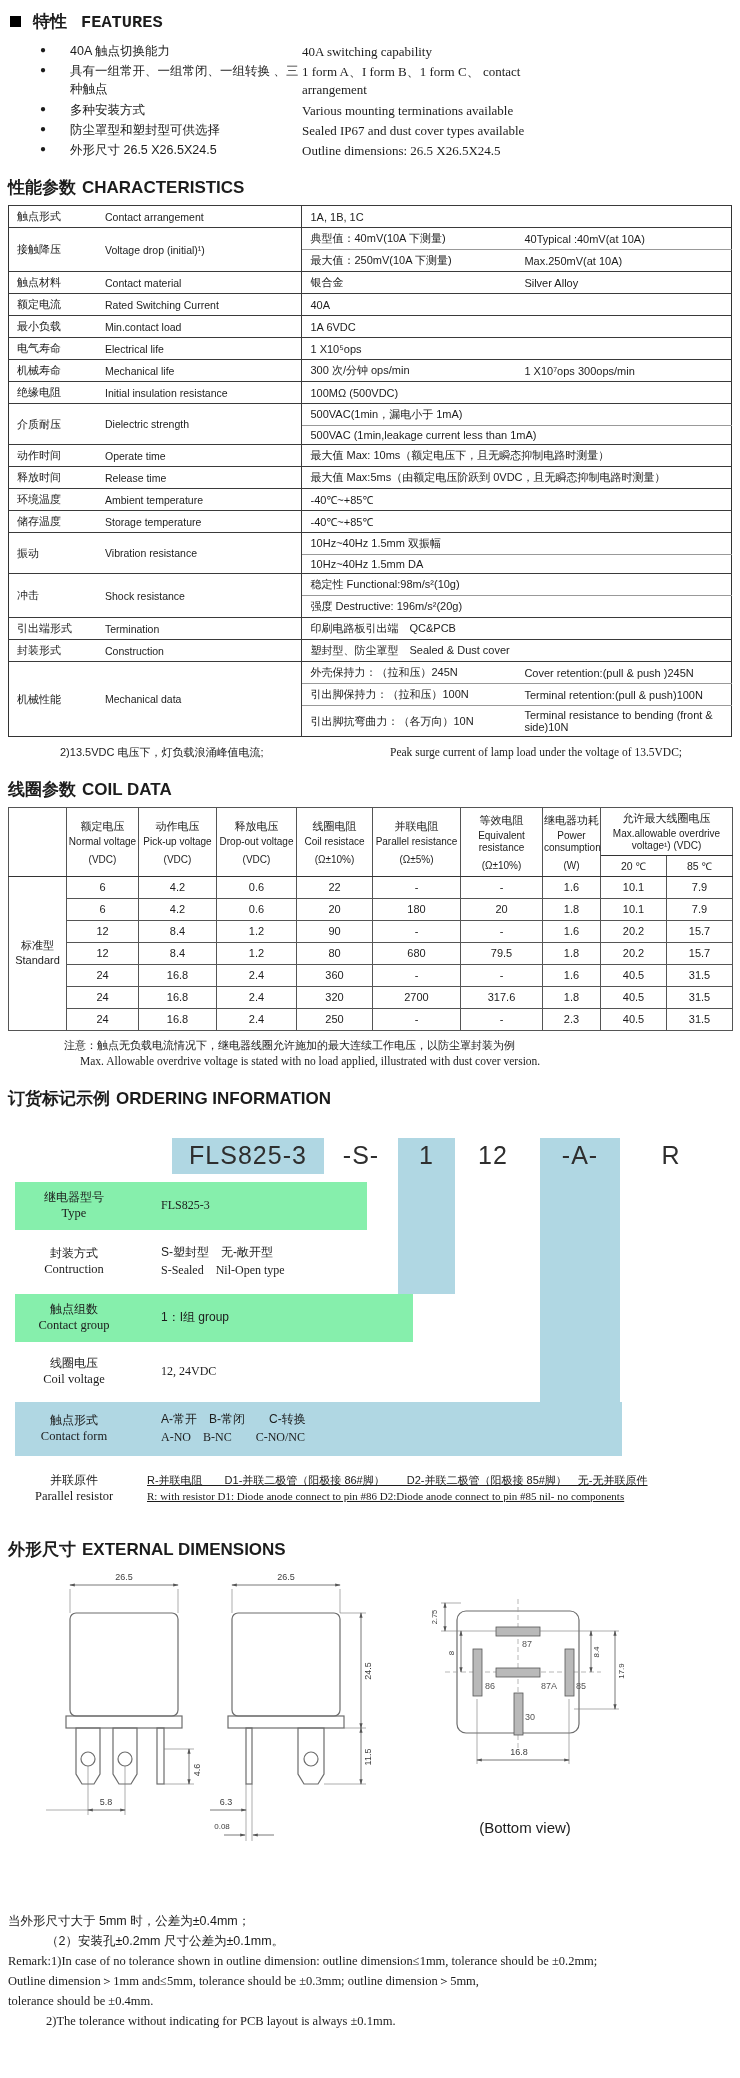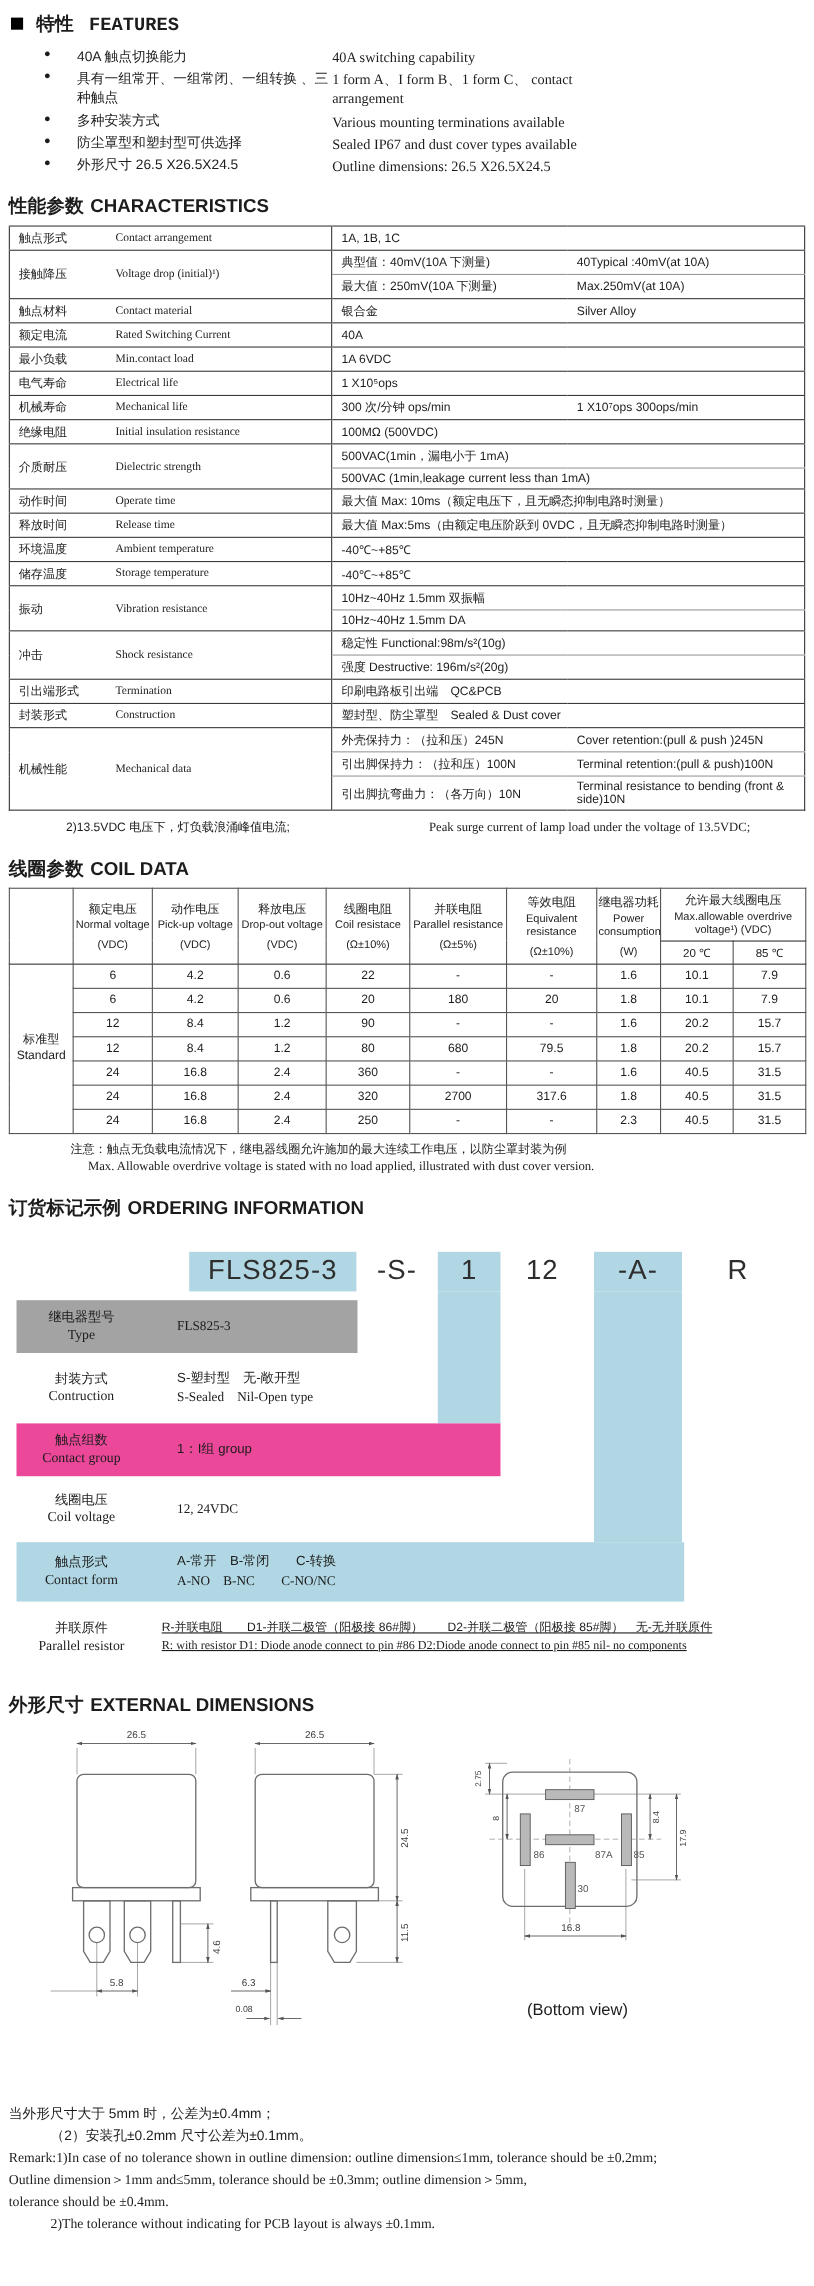--- a/index.html
+++ b/index.html
@@ -14,21 +14,21 @@
   
   .fitem{display:flex;margin-left:40px;font-size:12.5px;line-height:1.4;margin-bottom:2px;}
   .fbull{width:30px;font-size:10px;flex:none;}
   .fcn{width:232px;flex:none;}
   .fen{font-family:Liberation Serif, serif;font-size:13px;}
   
   table.char{width:724px;margin-left:8px;border-collapse:collapse;border:1.8px solid #333;}
   table.char td{font-size:11px;padding:3px 8px;vertical-align:middle;}
   table.char tr td{border-top:1px solid #999;}
   table.char tr.grp td{border-top:1.6px solid #3a3a3a;}
-  .lblcell{width:286px;font-family:Liberation Serif, serif;}
+  .lblcell{width:286px;}
   .lblcell .lcn{display:inline-block;width:88px;vertical-align:middle;}
   .lblcell .len{display:inline-block;font-size:10.5px;vertical-align:middle;}
   .valcell.vfirst{border-left:1.4px solid #3a3a3a;}
   .valcell{width:205px;}
   
   .cnotes{margin:7px 0 2px 46px;font-size:11px;line-height:1.55;}
   .nrow{display:flex;}
   .ncn{width:330px;flex:none;}
   .ncn.ind{padding-left:14px;}
   .nen{font-family:"Liberation Serif",serif;font-size:11.5px;}
@@ -51,23 +51,23 @@
   .obar{position:absolute;background:#b0d7e3;}
   .orow{position:absolute;left:15px;display:flex;align-items:center;}
   .olabel{width:118px;text-align:center;font-size:12px;line-height:1.3;flex:none;}
   .olabel .en{font-family:"Liberation Serif",serif;font-size:12.5px;display:block;}
   .ovalue{margin-left:28px;font-size:12px;line-height:1.45;}
   .ovalue .en{font-family:"Liberation Serif",serif;display:block;}
   #seg0{left:172px;width:152px;} #seg1{left:336px;width:50px;} #seg2{left:398px;width:57px;}
   #seg3{left:466px;width:54px;} #seg4{left:540px;width:80px;} #seg5{left:648px;width:46px;}
   #bar1{left:398px;width:57px;top:50px;height:120px;}
   #bar2{left:540px;width:80px;top:50px;height:228px;}
-  #orow0{top:58px;height:48px;width:310px;background:#a3a3a3;}
+  #orow0{top:58px;height:48px;width:352px;background:#86efac;}
   #orow1{top:112px;height:52px;width:620px;}
-  #orow2{top:170px;height:48px;width:440px;background:#ec4899;}
+  #orow2{top:170px;height:48px;width:398px;background:#86efac;}
   #orow3{top:224px;height:48px;width:500px;}
   #orow4{top:278px;height:54px;width:607px;background:#b0d7e3;}
   #orow5{top:338px;height:54px;width:712px;}
   #orow5 .ovalue{margin-left:14px;font-size:11px;text-decoration:underline;}
   #orow5 .ovalue .en{font-size:11px;}
   
   .dims{position:relative;height:330px;margin-top:6px;}
   .dims svg{position:absolute;top:0;}
   #dwg-front{left:40px;} #dwg-side{left:198px;} #dwg-bottom{left:405px;top:22px;}
   .bv-cap{position:absolute;left:405px;top:252px;width:240px;text-align:center;font-size:15px;}

